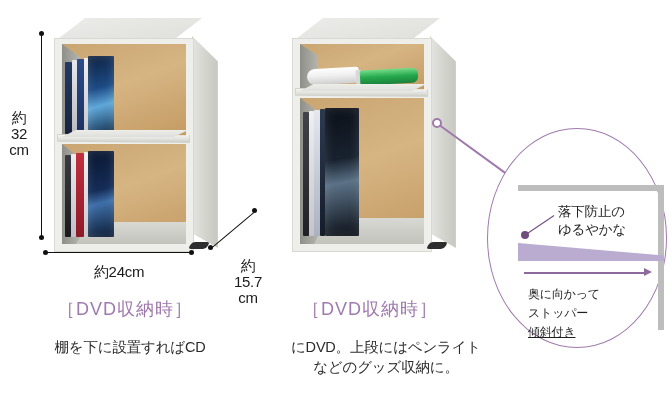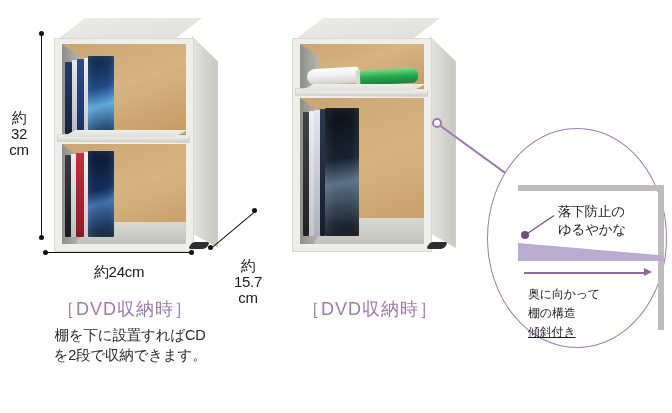--- a/index.html
+++ b/index.html
@@ -106,20 +106,21 @@
     white-space:nowrap;
     font-weight:400;
   }
   .cap-body {
     position:absolute;
     color:#2b2b2b;
     font-size:14.5px;
     line-height:20px;
     text-align:center;
     letter-spacing:-0.2px;
+    margin-top:12px;
   }
 
   
   .callout-circle {
     position:absolute;
     border:1.6px solid #9f7aad;
     border-radius:50%;
     background:#fff;
   }
   .callout-title {
@@ -313,27 +314,28 @@
            box-shadow: inset 0 0 12px rgba(255,255,255,.14);"></div>
     </div>
 
     <div class="foot" style="left:150px; top:224px; width:18px; height:7px;"></div>
   </div>
 
   <div>
     <div class="cap-title" style="left:57px; top:297px;">［DVD収納時］</div>
     <div class="cap-body" style="left:18px; top:325px; width:224px;">
       <div>棚を下に設置すればCD</div>
-      <div>を2段で収納できます。</div>
     </div>
   </div>
 
   <div>
     <div class="cap-title" style="left:302px; top:297px;">［DVD収納時］</div>
     <div class="cap-body" style="left:268px; top:325px; width:236px;">
+      <div>にDVD。上段にはペンライト</div>
+      <div>などのグッズ収納に。</div>
     </div>
   </div>
 
   <div>
     <div class="lead-line" style="left:438px; top:123px; width:84px; transform:rotate(36deg);"></div>
     <div class="lead-dot-hollow" style="left:432px; top:118px;"></div>
   </div>
 
   <div class="callout-circle" style="left:487px; top:128px; width:180px; height:220px;"></div>
 
@@ -348,17 +350,17 @@
     <div class="cal-lead-line" style="left:526px; top:234px; width:34px; transform:rotate(-34deg);"></div>
     <div class="lead-dot-solid" style="left:521px; top:231px;"></div>
 
     <div class="cal-text" style="left:558px; top:203px;">落下防止の</div>
     <div class="cal-text" style="left:558px; top:221px;">ゆるやかな</div>
 
     <div class="cal-arrow-line" style="left:524px; top:272px; width:122px;"></div>
     <div class="cal-arrow-head" style="left:644px; top:268px;"></div>
 
     <div class="cal-text2" style="left:528px; top:285px;">奥に向かって</div>
-    <div class="cal-text2" style="left:528px; top:304px;">棚の構造</div>
+    <div class="cal-text2" style="left:528px; top:304px;">ストッパー</div>
     <div class="cal-text2" style="left:528px; top:323px;text-decoration:underline;">傾斜付き</div>
   </div>
 
 </div>
 
 </body></html>

